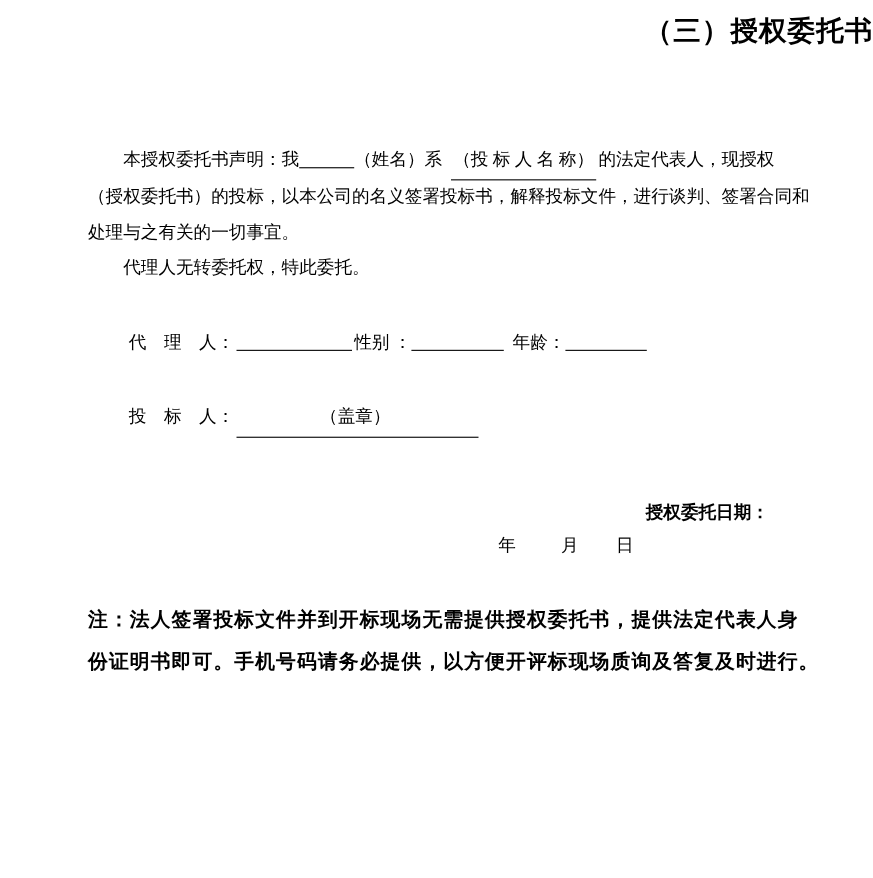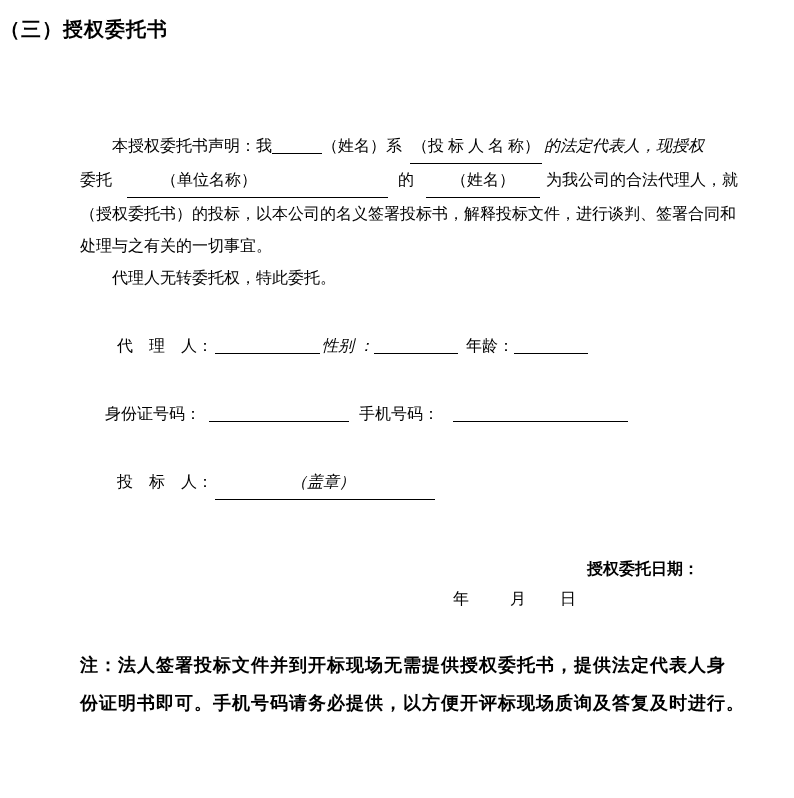--- a/index.html
+++ b/index.html
@@ -7,22 +7,22 @@
     width: 794px; height: 798px;
     background: #ffffff;
     color: #000000;
     font-family: "Liberation Serif", "DejaVu Serif", serif;
     font-size: 16px;
     overflow: hidden;
   }
   .page { padding-top: 14px; }
   .title {
     margin: 0;
-    text-align: left;
-    font-size: 20px;
+    text-align: right;
+    font-size: 25px;
     font-weight: bold;
     line-height: 30px;
     letter-spacing: 1px;
   }
   .content { padding-left: 80px; padding-right: 28px; }
   .line { line-height: 32px; white-space: nowrap; }
   .indent { padding-left: 32px; }
   .p1 { margin-top: 86px; }
 
   
@@ -33,21 +33,21 @@
   .w105 { width: 105px; }
   .w84  { width: 84px; }
   .w74  { width: 74px; }
   .w140 { width: 140px; }
   .w175 { width: 175px; }
   .u.org  { width: 225px; text-align: left; padding-left: 34px; padding-bottom: 1px; }
   .u.name2 { width: 110px; text-align: center; padding-bottom: 1px; }
   .u.seal { width: 216px; text-align: center; padding-right: 4px; padding-bottom: 1px; }
   .u.sign { width: 214px; text-align: right; padding-right: 6px; padding-bottom: 1px; }
 
-  .ml2  { margin-left: 2px; font-style: italic; }
+  .ml2  { margin-left: 2px; }
   .ml6  { margin-left: 6px; }
   .ml8  { margin-left: 8px; }
   .ml10 { margin-left: 10px; }
   .ml12 { margin-left: 12px; }
   .ml14 { margin-left: 14px; }
   .ml15 { margin-left: 15px; }
 
   .row { line-height: 32px; margin-top: 36px; white-space: nowrap; }
   .row.in117 { padding-left: 37px; }
   .row.in105 { padding-left: 25px; }
@@ -78,36 +78,30 @@
 <div class="page">
 
   <h1 class="title">（三）授权委托书</h1>
 
   <div class="content">
 
     <div class="p1">
       <div class="line indent">
         <span>本授权委托书声明：我</span><span class="u blank w50"></span><span>（姓名）系</span><span class="u txt ml8">（投 标 人 名 称）</span><span class="ml2">的法定代表人，现授权</span>
       </div>
-      <div class="line">
-        <span>委托</span><span class="u txt org ml15">（单位名称）</span><span class="ml10">的</span><span class="u txt name2 ml12">（姓名）</span><span class="ml6">为我公司的合法代理人，就</span>
-      </div>
       <div class="line">（授权委托书）的投标，以本公司的名义签署投标书，解释投标文件，进行谈判、签署合同和</div>
       <div class="line">处理与之有关的一切事宜。</div>
     </div>
 
     <div class="line indent">代理人无转委托权，特此委托。</div>
 
     <div class="row in117">
       <span>代　理　人：</span><span class="u blank w105 ml2"></span><span class="ml2">性别 ：</span><span class="u blank w84"></span><span class="ml8">年龄：</span><span class="u blank w74"></span>
     </div>
 
-    <div class="row in105">
-      <span>身份证号码：</span><span class="u blank w140 ml8"></span><span class="ml10">手机号码：</span><span class="u blank w175 ml14"></span>
-    </div>
 
     <div class="row in117">
       <span>投　标　人：</span><span class="u seal ml2"><span>（盖章）</span></span>
     </div>
 
 
     <div class="date-label">授权委托日期：</div>
     <div class="date-ymd">
       <span class="year">年</span><span class="month">月</span><span class="day">日</span>
     </div>

